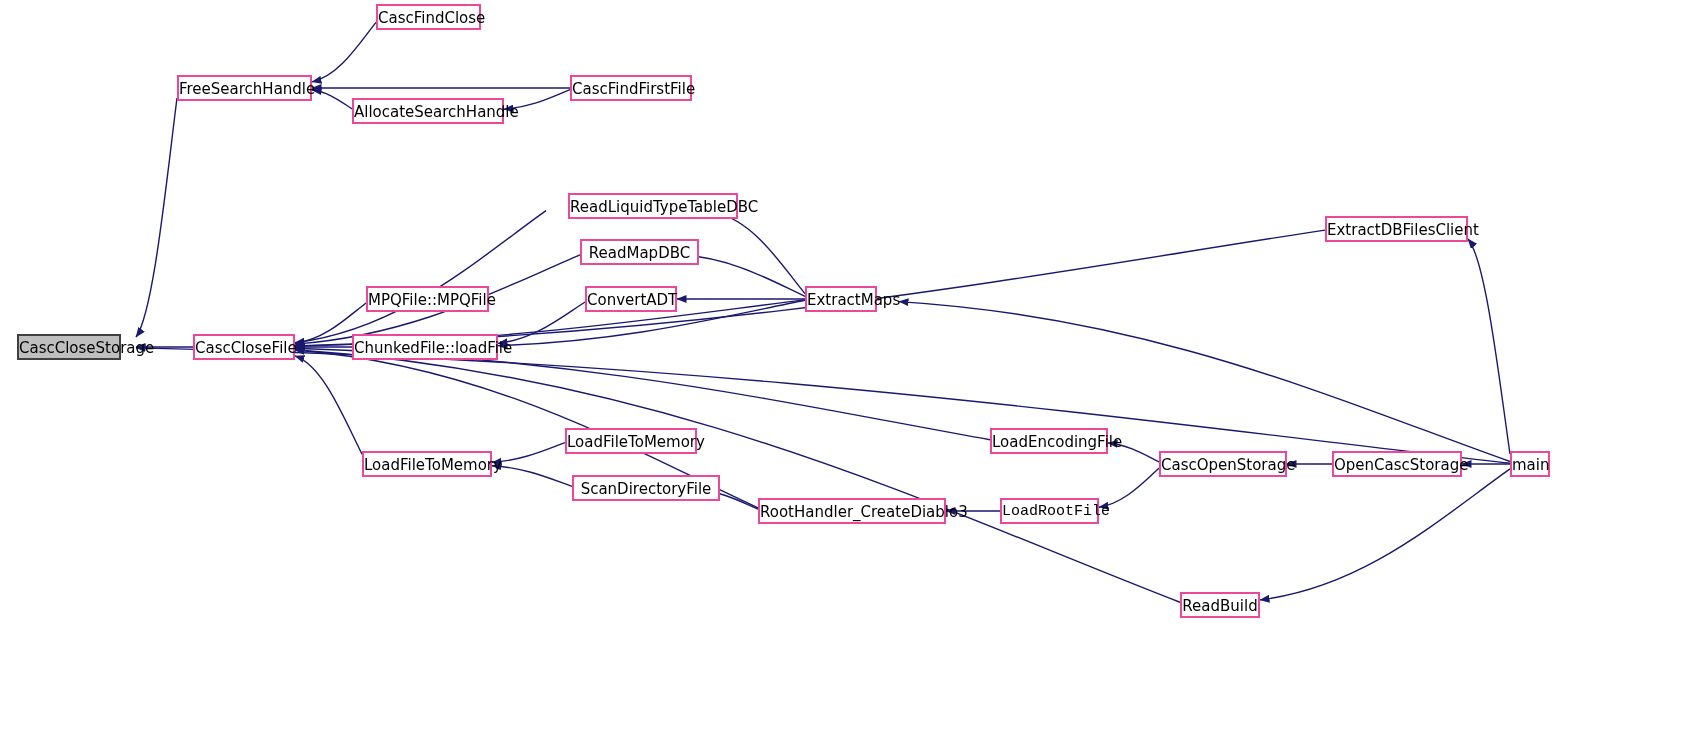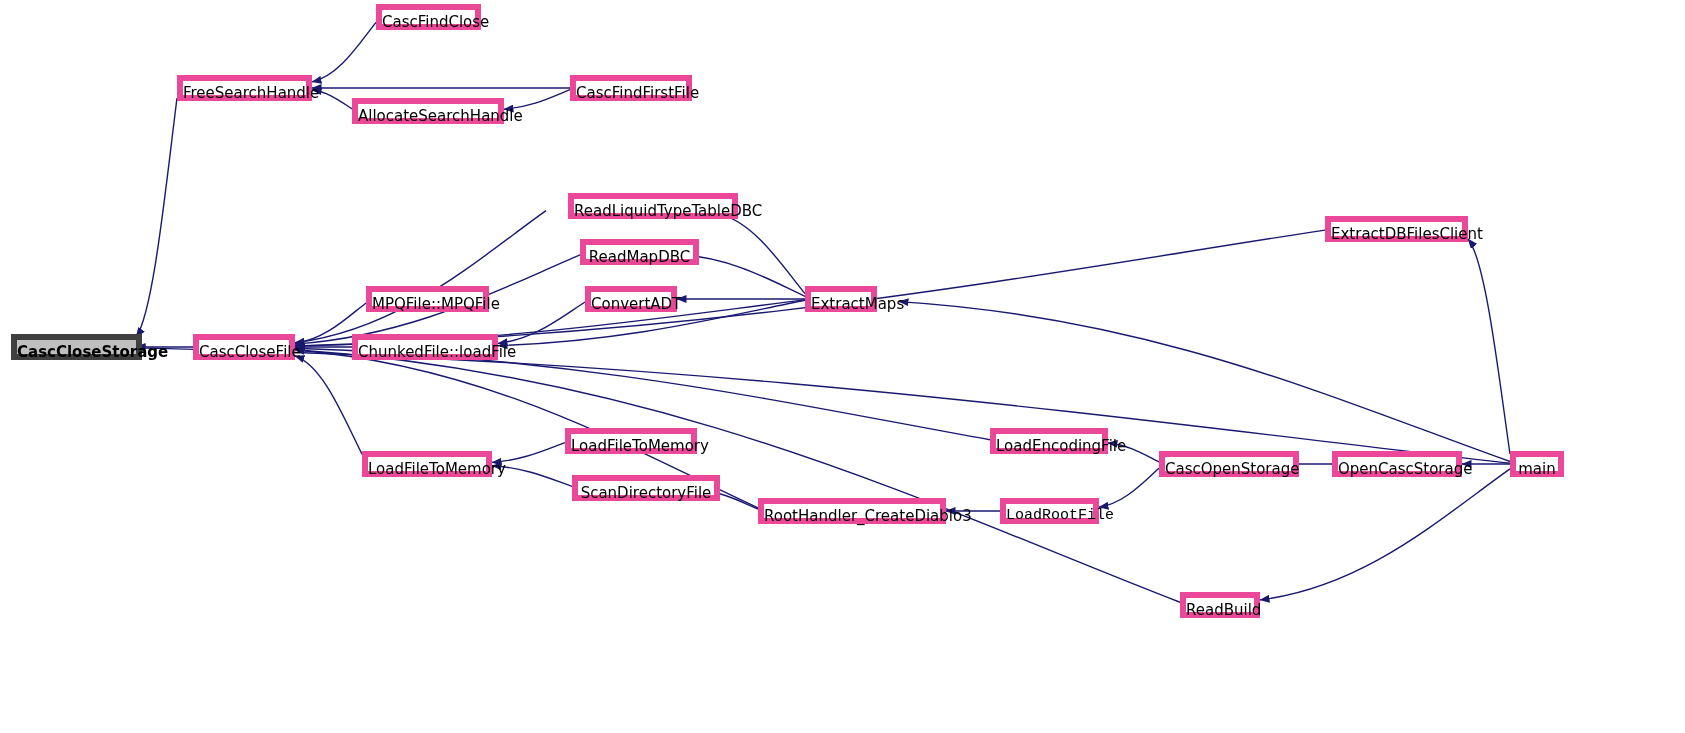--- a/index.html
+++ b/index.html
@@ -2,21 +2,21 @@
 <html><head>
 <meta charset="utf-8">
 <style>
   html,body{margin:0;padding:0;background:#ffffff;}
   body{font-family:"DejaVu Sans","Liberation Sans",sans-serif;}
   #graph{position:relative;width:1685px;height:733px;background:#ffffff;overflow:hidden;}
   #edges{position:absolute;left:0;top:0;width:1685px;height:733px;}
   .node{
     position:absolute;
     box-sizing:border-box;
-    border:6px solid #ec4899;
+    border:2px solid #ec4899;
     background:#ffffff;
     color:#000000;
     font-size:15px;
     line-height:24px;
     height:26px;
     text-align:center;
     white-space:nowrap;
     letter-spacing:0px;
   }
   .node.highlight{background:#bfbfbf;border-color:#404040;}
@@ -92,45 +92,45 @@
       </div>
       <div class="node" style="left: 366px; top: 286px; width: 123px;">
         <span class="node-label">MPQFile::MPQFile</span>
       </div>
       <div class="node" style="left: 585px; top: 286px; width: 92px;">
         <span class="node-label">ConvertADT</span>
       </div>
       <div class="node" style="left: 805px; top: 286px; width: 72px;">
         <span class="node-label">ExtractMaps</span>
       </div>
-      <div class="node highlight" style="left: 11px; top: 334px; width: 131px; font-weight: bold;">
+      <div class="node highlight" style="left: 17px; top: 334px; width: 104px;">
         <span class="node-label">CascCloseStorage</span>
       </div>
       <div class="node" style="left: 193px; top: 334px; width: 102px;">
         <span class="node-label">CascCloseFile</span>
       </div>
       <div class="node" style="left: 352px; top: 334px; width: 146px;">
         <span class="node-label">ChunkedFile::loadFile</span>
       </div>
       <div class="node" style="left: 565px; top: 428px; width: 132px;">
         <span class="node-label">LoadFileToMemory</span>
       </div>
       <div class="node" style="left: 990px; top: 428px; width: 118px; text-align: center;">
         <span class="node-label">LoadEncodingFile</span>
       </div>
       <div class="node" style="left: 362px; top: 451px; width: 130px;">
         <span class="node-label">LoadFileToMemory</span>
       </div>
-      <div class="node" style="left: 1159px; top: 451px; width: 140px;">
+      <div class="node" style="left: 1159px; top: 451px; width: 128px;">
         <span class="node-label">CascOpenStorage</span>
       </div>
       <div class="node" style="left: 1332px; top: 451px; width: 130px;">
         <span class="node-label">OpenCascStorage</span>
       </div>
-      <div class="node" style="left: 1510px; top: 451px; width: 54px;">
+      <div class="node" style="left: 1510px; top: 451px; width: 40px;">
         <span class="node-label">main</span>
       </div>
       <div class="node" style="left: 572px; top: 475px; width: 148px;">
         <span class="node-label">ScanDirectoryFile</span>
       </div>
       <div class="node" style="left: 758px; top: 498px; width: 188px;">
         <span class="node-label">RootHandler_CreateDiablo3</span>
       </div>
       <div class="node" style="left: 1000px; top: 498px; width: 99px; font-family: Liberation Mono, monospace;">
         <span class="node-label">LoadRootFile</span>

